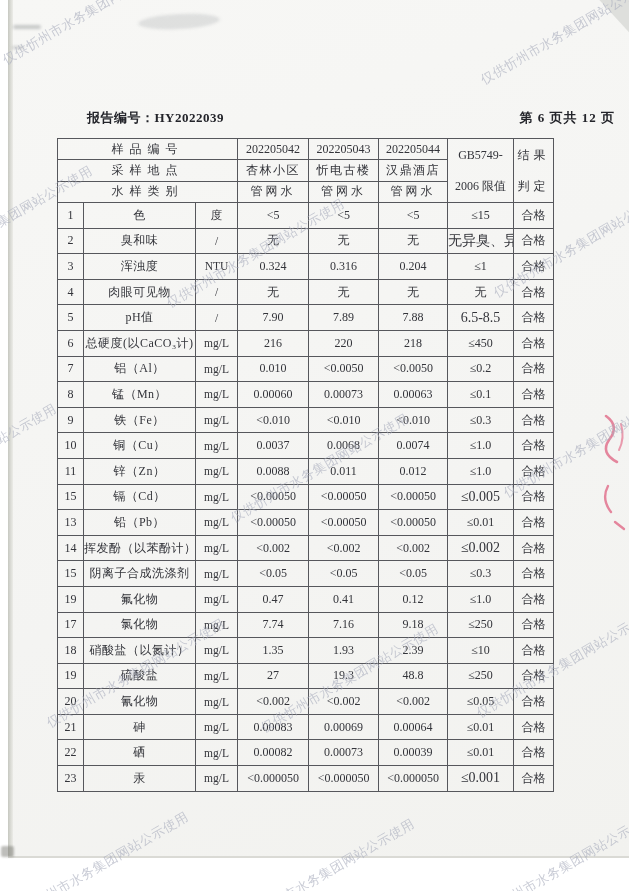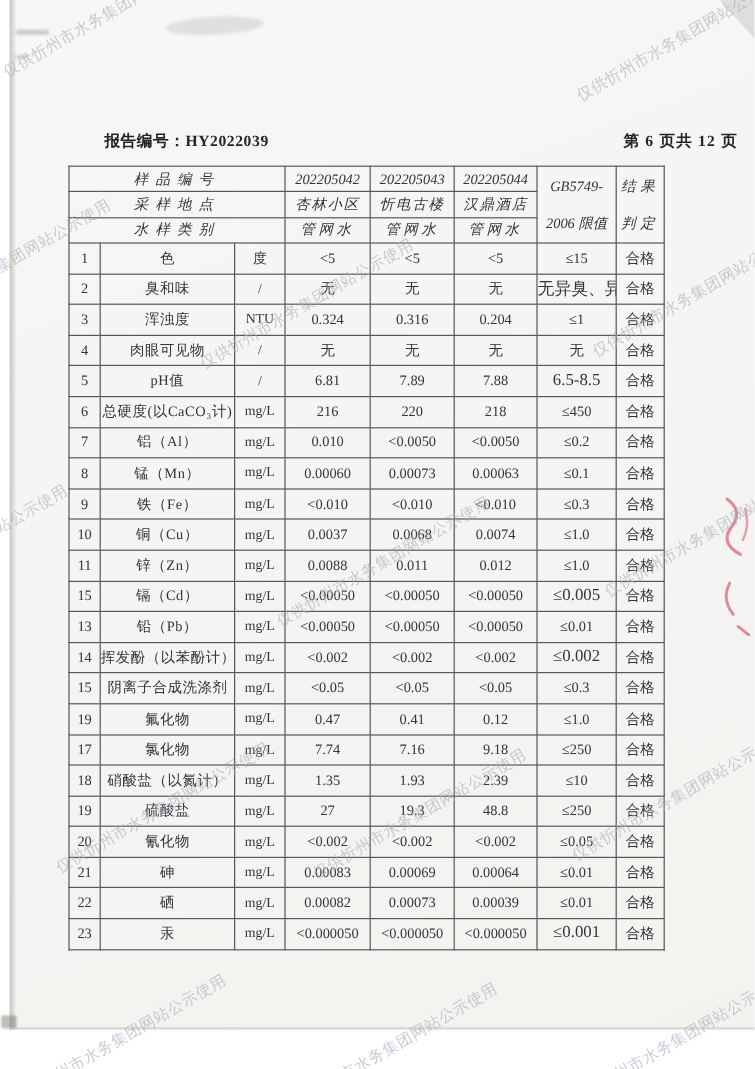--- a/index.html
+++ b/index.html
@@ -26,21 +26,21 @@
   #meta-line{position:absolute;left:57px;top:109px;width:528px;height:18px;
          font-size:13px;font-weight:700;color:#23242a;margin-left:30px;}
   #report-no{position:absolute;left:0;top:0;letter-spacing:.5px;}
   #page-info{position:absolute;right:0;top:0;letter-spacing:1px;}
 
   
   #results-table{position:absolute;left:57px;top:138px;border-collapse:collapse;table-layout:fixed;
          width:496px;font-size:12px;color:#33343a;}
   #results-table td{border:1px solid #56575c;text-align:center;padding:0;overflow:hidden;
          white-space:nowrap;}
-  #results-table tr.meta-row{height:21px;font-style:italic;}
+  #results-table tr.meta-row{height:21px;}
   #results-table tr.body-row{height:25.6px;}
   td.meta-label{letter-spacing:6px;font-weight:400;}
   td.sample-id{letter-spacing:0;}
   td.location{letter-spacing:1.5px;}
   td.watertype{letter-spacing:3px;}
   td.cell-name{text-align:left;padding-left:5px;letter-spacing:.5px;}
   td.cell-unit{font-size:11.5px;}
   td.small{font-size:14px;letter-spacing:0;}
   td.span-head{vertical-align:middle;margin-top:21px;}
   .two-line{display:flex;flex-direction:column;justify-content:space-around;height:63px;}
@@ -156,21 +156,21 @@
           <td>无</td>
           <td>无</td>
           <td>无</td>
           <td>无</td>
           <td>合格</td>
         </tr>
         <tr class="body-row">
           <td>5</td>
           <td class="cell-name">pH值</td>
           <td class="cell-unit">/</td>
-          <td>6.81</td>
+          <td>7.90</td>
           <td>7.89</td>
           <td>7.88</td>
           <td class="small">6.5-8.5</td>
           <td>合格</td>
         </tr>
         <tr class="body-row">
           <td>6</td>
           <td class="cell-name">总硬度(以CaCO₃计)</td>
           <td class="cell-unit">mg/L</td>
           <td>216</td>

